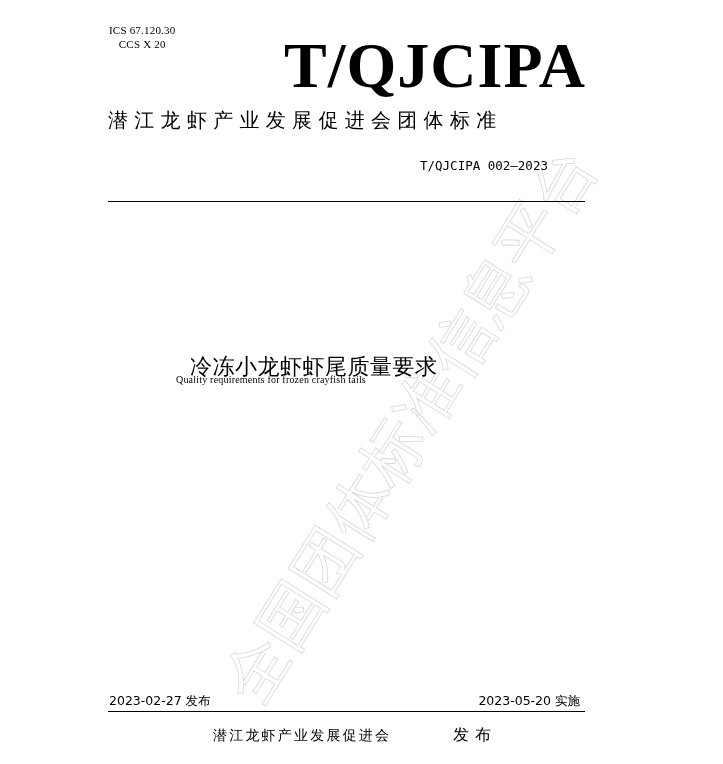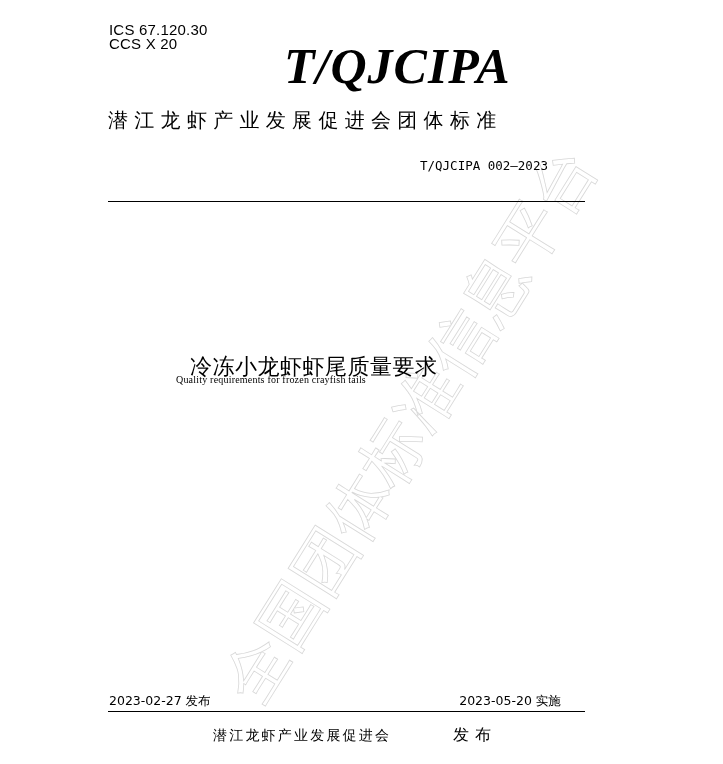--- a/index.html
+++ b/index.html
@@ -1,26 +1,26 @@
 <!DOCTYPE html>
 <html><head>
 <meta charset="utf-8">
 <style>
   html, body { margin: 0; padding: 0; background: #ffffff; }
   body { width: 723px; height: 764px; position: relative; overflow: hidden; font-family: "DejaVu Sans", sans-serif; color: #000; }
   .abs { position: absolute; }
-  .ics { left: 109px; top: 23px; font-family: Liberation Sans, sans-serif; font-size: 15px; line-height: 14px; letter-spacing: 0.2px; }
-  .brand { left: 284px; top: 38px; font-family: "Liberation Serif", serif; font-weight: bold; font-size: 50px; line-height: 56px; letter-spacing: 1px; font-style: italic; }
+  .ics { left: 109px; top: 23px; font-family: Liberation Serif, serif; font-size: 11px; line-height: 14px; letter-spacing: 0.2px; text-align: center; }
+  .brand { left: 284px; top: 38px; font-family: "Liberation Serif", serif; font-weight: bold; font-size: 64px; line-height: 56px; letter-spacing: 1px; }
   .org-title { left: 108px; top: 104px; font-size: 20px; line-height: 32px; letter-spacing: 6.3px; white-space: nowrap; font-family: Liberation Serif, serif; }
   .std-no { left: 420px; top: 157px; width: 150px; text-align: left; font-family: "DejaVu Sans Mono", monospace; font-size: 12.5px; line-height: 18px; }
   .rule-top { left: 108px; top: 201px; width: 477px; height: 1px; background: #000; }
   .cn-title { left: 190px; top: 312px; font-size: 22px; line-height: 30px; letter-spacing: 0.5px; white-space: nowrap; margin-top: 40px; }
   .en-title { left: 176px; top: 372px; font-family: Liberation Serif, serif; font-size: 10px; line-height: 16px; letter-spacing: 0.2px; white-space: nowrap; }
   .pub-date { left: 109px; top: 692px; font-size: 12.5px; line-height: 18px; white-space: nowrap; }
-  .impl-date { left: 440px; top: 692px; width: 140px; text-align: center; font-size: 12.5px; line-height: 18px; white-space: nowrap; }
+  .impl-date { left: 440px; top: 692px; width: 140px; text-align: right; font-size: 12.5px; line-height: 18px; white-space: nowrap; }
   .rule-bottom { left: 108px; top: 711px; width: 477px; height: 1px; background: #000; }
   .issuer { left: 193px; top: 725px; font-size: 14px; line-height: 20px; letter-spacing: 2.2px; white-space: nowrap; margin-left: 20px; }
   .issued { left: 453px; top: 725px; font-size: 16px; line-height: 20px; letter-spacing: 6px; white-space: nowrap; }
   .watermark { left: 50px; top: 390px; font-size: 64px; line-height: 70px; color: transparent; -webkit-text-stroke: 0.8px #d8d8d8; transform: rotate(-58deg); transform-origin: center; white-space: nowrap; width: 720px; text-align: center; pointer-events: none; font-family: "DejaVu Sans", sans-serif; }
 </style>
 </head>
 <body>
 
 <div class="abs watermark">全国团体标准信息平台</div>
 

